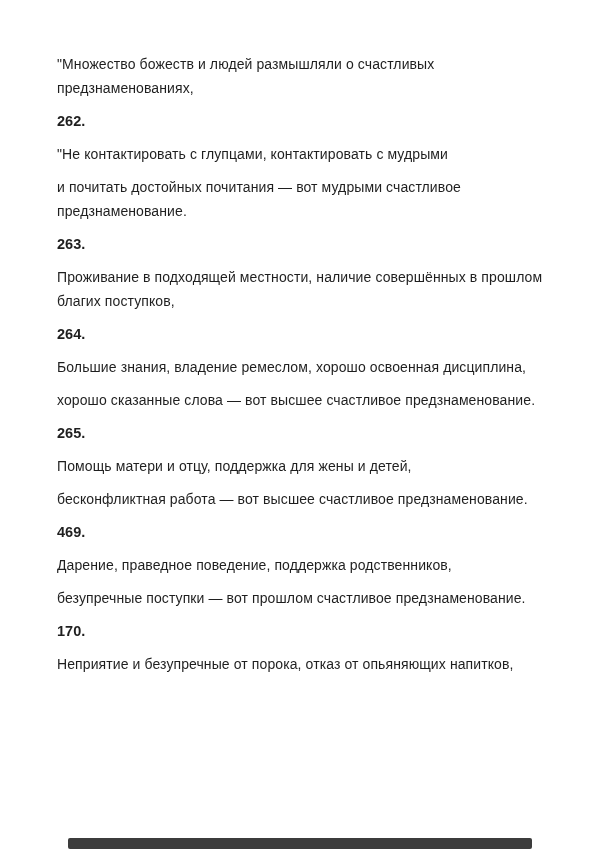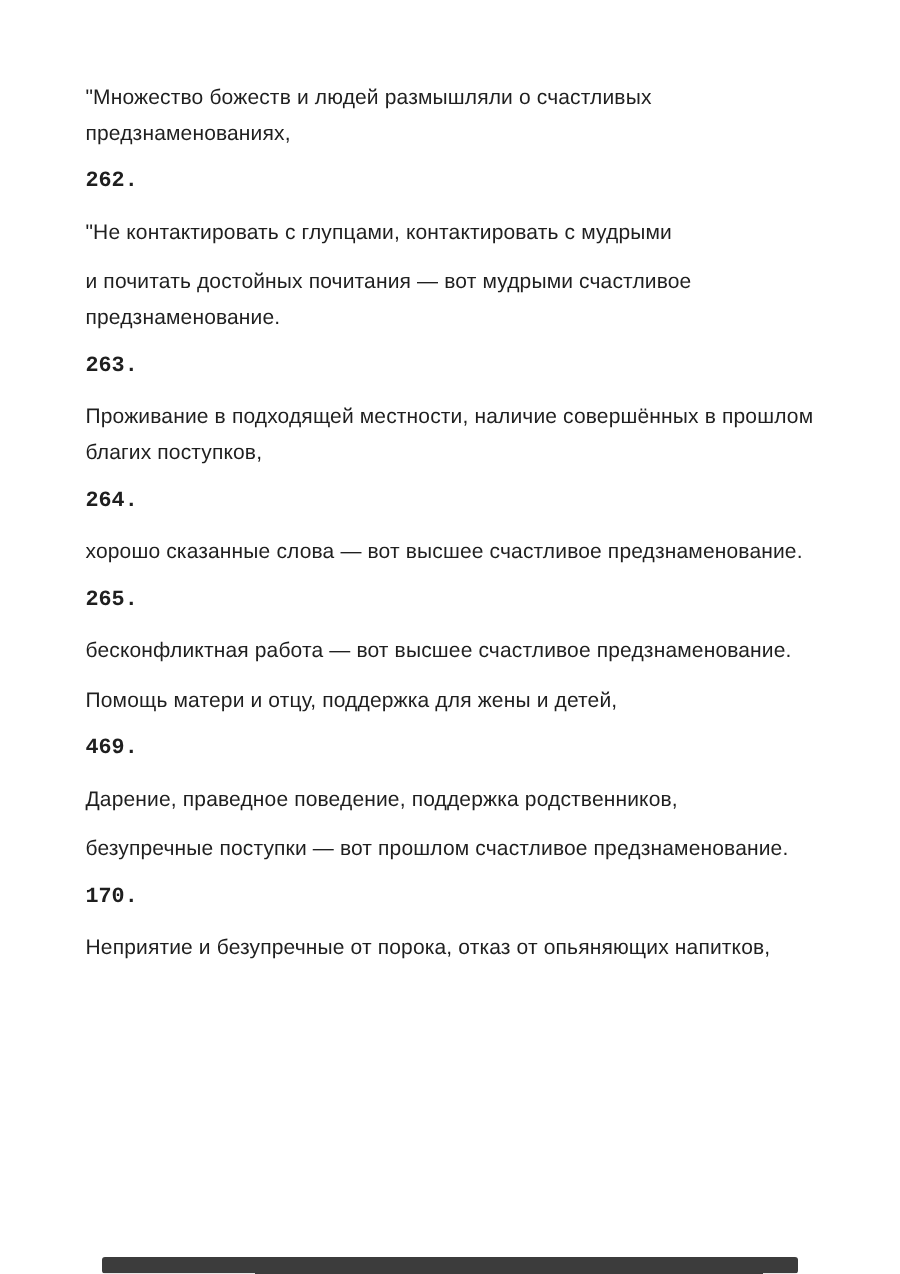--- a/index.html
+++ b/index.html
@@ -27,21 +27,20 @@
     font-size: 14px;
     line-height: 24px;
     font-weight: 400;
     letter-spacing: 0.1px;
   }
   .vnum {
     margin: 0 0 9px 0;
     font-size: 14.5px;
     line-height: 24px;
     font-weight: 700;
-    font-family: Liberation Mono, monospace;
   }
   .bottom-bar {
     position: absolute;
     left: 68px;
     top: 838px;
     width: 464px;
     height: 11px;
     border-radius: 2px;
   }
 </style>
@@ -50,24 +49,25 @@
 
 <div class="page" style="background: rgb(255, 255, 255); color: rgb(31, 31, 31);">
   <div class="content">
     <p class="para">"Множество божеств и людей размышляли о счастливых предзнаменованиях,</p>
     <p class="vnum">262.</p>
     <p class="para">"Не контактировать с глупцами, контактировать с мудрыми</p>
     <p class="para">и почитать достойных почитания — вот мудрыми счастливое предзнаменование.</p>
     <p class="vnum">263.</p>
     <p class="para">Проживание в подходящей местности, наличие совершённых в прошлом благих поступков,</p>
     <p class="vnum">264.</p>
+    <p class="para">Большие знания, владение ремеслом, хорошо освоенная дисциплина,</p>
     <p class="para">хорошо сказанные слова — вот высшее счастливое предзнаменование.</p>
     <p class="vnum">265.</p>
+    <p class="para">Помощь матери и отцу, поддержка для жены и детей,</p>
     <p class="para">бесконфликтная работа — вот высшее счастливое предзнаменование.</p>
-    <p class="para">Помощь матери и отцу, поддержка для жены и детей,</p>
     <p class="vnum">469.</p>
     <p class="para">Дарение, праведное поведение, поддержка родственников,</p>
     <p class="para">безупречные поступки — вот прошлом счастливое предзнаменование.</p>
     <p class="vnum">170.</p>
     <p class="para">Неприятие и безупречные от порока, отказ от опьяняющих напитков,</p>
   </div>
   <div class="bottom-bar" style="background: rgb(60, 60, 60);"></div>
 </div>
 
 </body></html>

